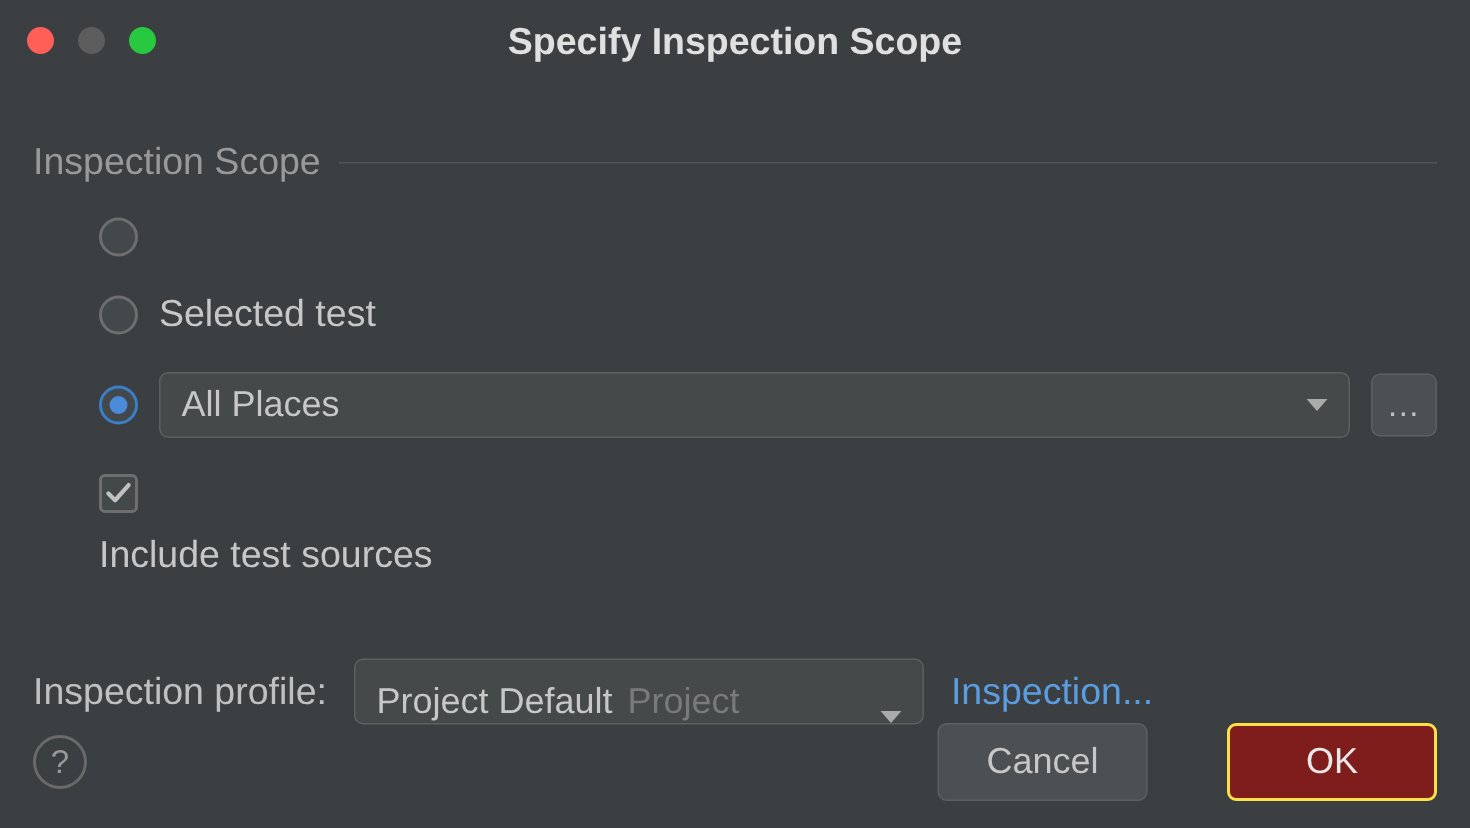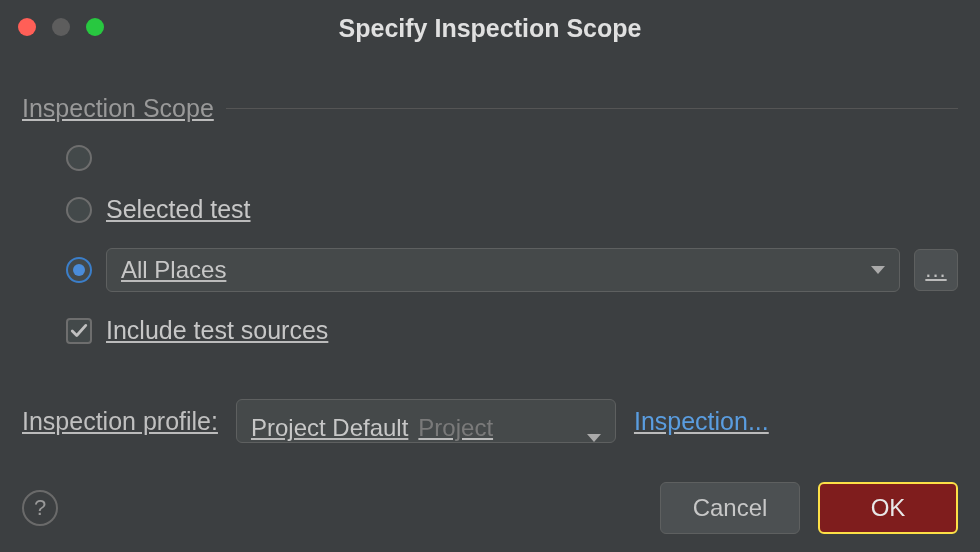--- a/index.html
+++ b/index.html
@@ -40,21 +40,20 @@
     .title {
       flex: 1;
       text-align: center;
       font-size: 25px;
       font-weight: 600;
       color: #e0e0e0;
       padding-top: 16px;
     }
     .content {
       padding: 18px 22px 0 22px;
-      text-decoration: underline;
     }
     .section-header {
       display: flex;
       align-items: center;
       gap: 12px;
       margin-top: 36px;
       margin-bottom: 22px;
     }
     .section-label {
       font-size: 25px;
@@ -133,24 +132,25 @@
       border-radius: 6px;
       display: flex;
       align-items: center;
       justify-content: center;
       font-size: 22px;
       color: #c0c0c0;
       letter-spacing: 1px;
     }
     .checkbox-row {
       display: flex;
-      align-items: center;
+      align-items: flex-start;
       gap: 14px;
       padding-left: 44px;
       margin-bottom: 40px;
+      flex-direction: column;
     }
     .checkbox {
       width: 26px;
       height: 26px;
       border: 2px solid #6e6e6e;
       border-radius: 4px;
       background: #43494a;
       display: flex;
       align-items: center;
       justify-content: center;
@@ -219,20 +219,21 @@
     }
     .btn {
       height: 52px;
       min-width: 140px;
       border-radius: 6px;
       display: flex;
       align-items: center;
       justify-content: center;
       font-size: 24px;
       padding: 0 28px;
+      margin-left: 35px;
     }
     .btn-cancel {
       background: #4c5052;
       border: 1px solid #5e6060;
       color: #c7c7c7;
     }
     .btn-ok {
       background: #7f1d1d;
       border: 2px solid #fde047;
       color: #e8e8e8;

